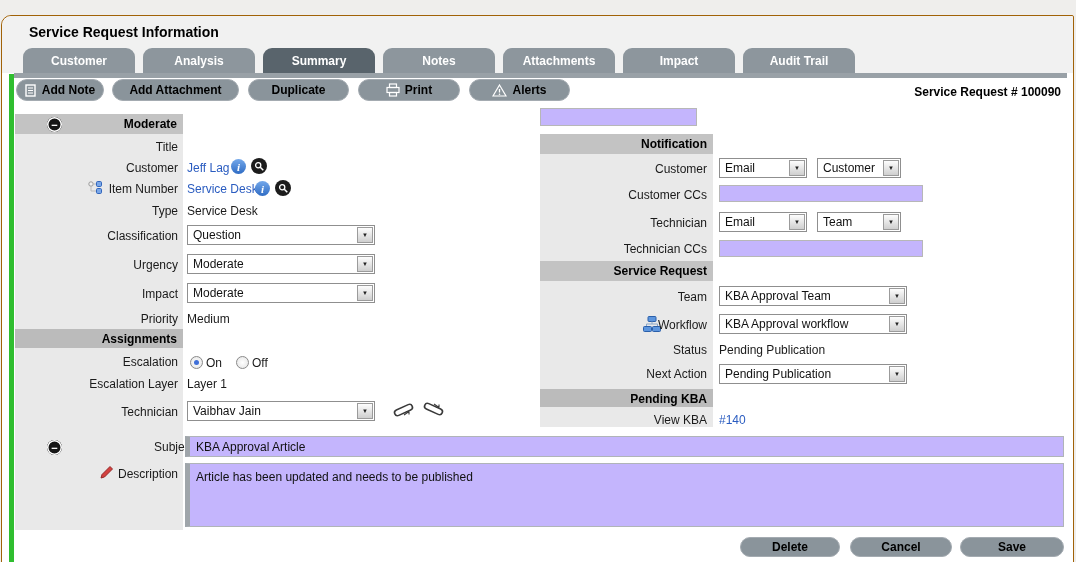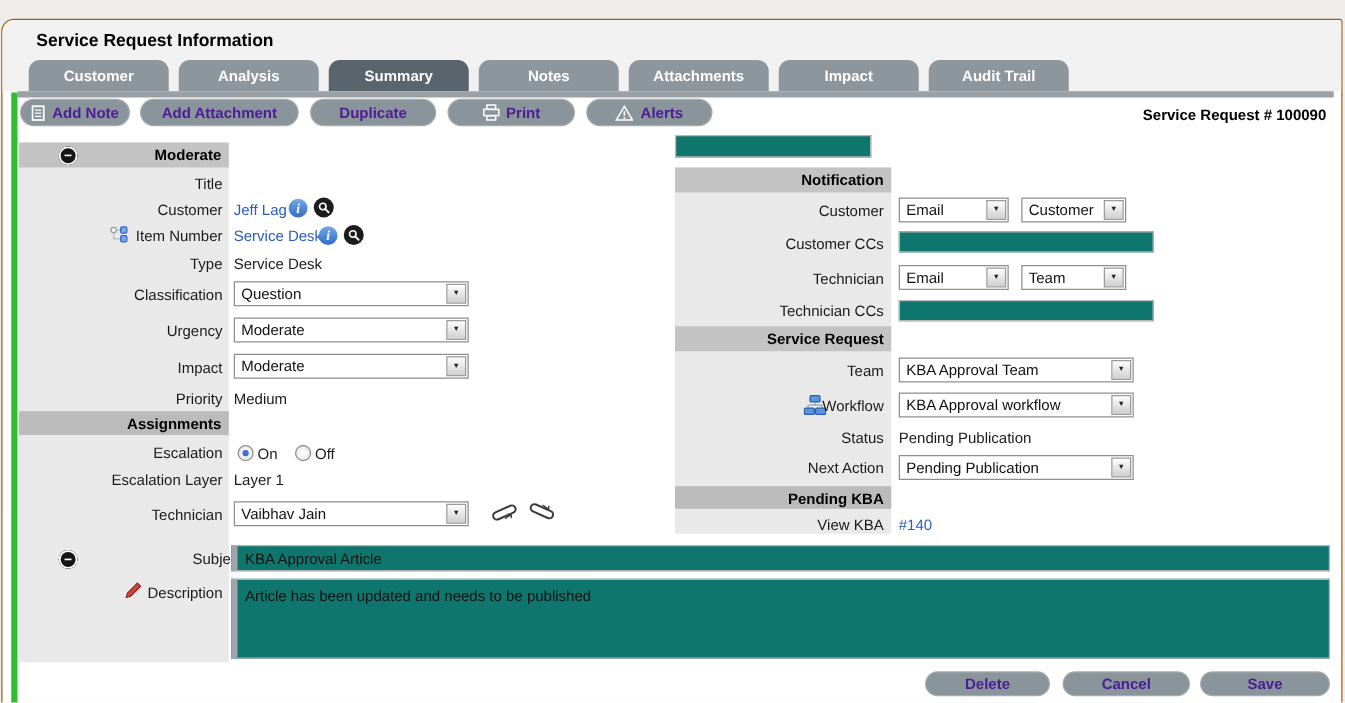--- a/index.html
+++ b/index.html
@@ -5,38 +5,38 @@
   html,body{margin:0;padding:0;}
   body{width:1076px;height:562px;background:#efeeec;font-family:"Liberation Sans",sans-serif;position:relative;overflow:hidden;}
   .window{position:absolute;left:1px;top:15px;width:1071px;height:553px;background:#fff;border:1px solid #a16207;border-radius:10px 2px 0 0;}
   .titlebar{position:absolute;left:0;top:0;right:0;height:57px;background:#f1f1f1;border-radius:10px 2px 0 0;}
   .page-title{position:absolute;left:27px;top:8px;font-size:14px;font-weight:bold;color:#000;}
   .tabs{position:absolute;left:21px;top:32px;display:flex;gap:8px;}
   .tab{min-width:100px;height:25px;background:#8d969d;border-radius:9px 9px 0 0;color:#fff;font-size:12px;font-weight:bold;display:flex;align-items:center;justify-content:center;padding:0 6px;cursor:pointer;}
   .tab.active{background:#59646c;}
   .tabline{position:absolute;left:12px;top:57px;width:1053px;height:5px;background:#99a1a7;}
   .greenbar{position:absolute;left:7px;top:58px;width:5px;height:494px;background:#2fbe2f;}
-  .pill{position:absolute;height:22px;background:#8a949b;border:1px solid #a4abb1;border-radius:12px;color:#4c1d95;font-size:12px;font-weight:bold;display:flex;align-items:center;justify-content:center;gap:5px;box-sizing:border-box;cursor:pointer;}
+  .pill{position:absolute;height:22px;background:#8a949b;border:1px solid #a4abb1;border-radius:12px;color:#000000;font-size:12px;font-weight:bold;display:flex;align-items:center;justify-content:center;gap:5px;box-sizing:border-box;cursor:pointer;}
   .reqnum{position:absolute;right:12px;top:69px;font-size:12px;font-weight:bold;color:#000;}
   .lcol-bg{position:absolute;left:13px;top:98px;width:168px;height:416px;background:#e9e9e9;}
   .rcol-bg{position:absolute;left:538px;top:118px;width:173px;height:293px;background:#e9e9e9;}
   .shead{position:absolute;font-size:12px;font-weight:bold;color:#000;text-align:right;box-sizing:border-box;padding:3px 6px 0 0;}
   .hd1{background:#c3c3c3;}
   .hd2{background:#bbbbbb;}
   .lab{position:absolute;left:0;width:176px;text-align:right;font-size:12px;color:#1a1a1a;}
   .rlab{position:absolute;left:538px;width:167px;text-align:right;font-size:12px;color:#1a1a1a;}
   .val{position:absolute;font-size:12px;color:#1a1a1a;}
   .link{position:absolute;font-size:12px;color:#2a5cc0;cursor:pointer;text-decoration:none;}
   .collapse{position:absolute;width:15px;height:15px;border-radius:50%;background:#161616;color:#fff;display:flex;align-items:center;justify-content:center;font-size:11px;font-weight:bold;cursor:pointer;box-shadow:inset 0 0 0 1.5px #fff, inset 0 0 0 3px #161616;}
   .info{position:absolute;width:15px;height:15px;border-radius:50%;background:linear-gradient(#74a8ea,#2f6cc4);color:#fff;display:flex;align-items:center;justify-content:center;font-family:"Liberation Serif",serif;font-style:italic;font-weight:bold;font-size:11px;cursor:pointer;}
   .search{position:absolute;width:16px;height:16px;border-radius:50%;background:#1c1c1c;display:flex;align-items:center;justify-content:center;cursor:pointer;}
   .sel{position:absolute;height:20px;background:#fff;border:1px solid #8f8f8f;box-sizing:border-box;font-size:12px;color:#111;cursor:pointer;}
   .selv{position:absolute;left:5px;top:2px;white-space:nowrap;}
   .sarw{position:absolute;top:1px;right:1px;bottom:1px;width:16px;background:linear-gradient(#fdfdfd,#cfcfcf);border:1px solid #9b9b9b;box-sizing:border-box;display:flex;align-items:center;justify-content:center;font-size:6px;color:#222;}
-  .tin{position:absolute;background:#0f766e;border:1px solid #b7b7b7;box-sizing:border-box;font-family:"Liberation Sans",sans-serif;font-size:12px;color:#111;padding:1px 20px;outline:none;}
+  .tin{position:absolute;background:#c4b5fd;border:1px solid #b7b7b7;box-sizing:border-box;font-family:"Liberation Sans",sans-serif;font-size:12px;color:#111;padding:1px 20px;outline:none;}
   .tin.bar{border:1px solid #b0b4b8;border-left:5px solid #9fa5aa;padding-left:6px;}
   textarea.tin{resize:none;overflow:hidden;line-height:15px;padding-top:6px;}
   .radio{position:absolute;width:13px;height:13px;border-radius:50%;border:1px solid #8a8a8a;background:radial-gradient(#ffffff,#e3e3e3);box-sizing:border-box;cursor:pointer;}
   .radio.on::after{content:"";position:absolute;left:3px;top:3px;width:5px;height:5px;border-radius:50%;background:#3f6fd8;}
   .icon{position:absolute;}
   .ftr .pill{height:20px;}
 </style>
 </head>
 <body>
 

